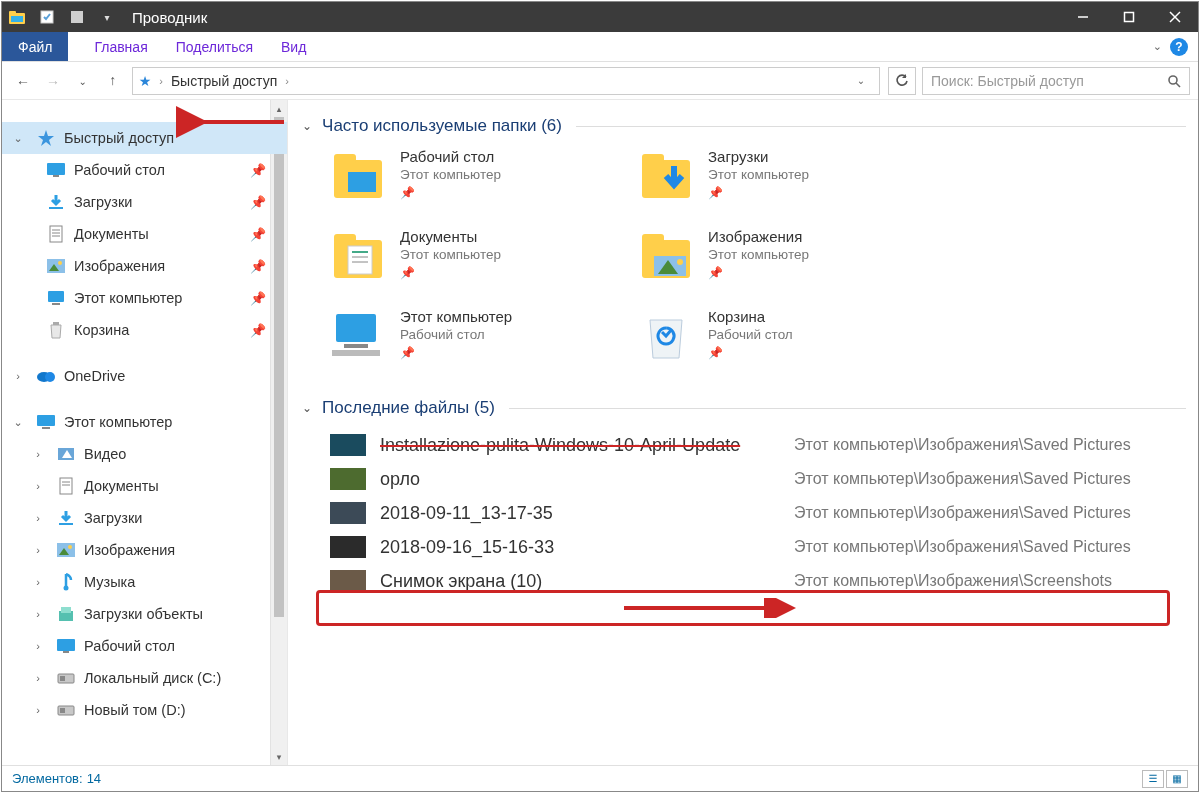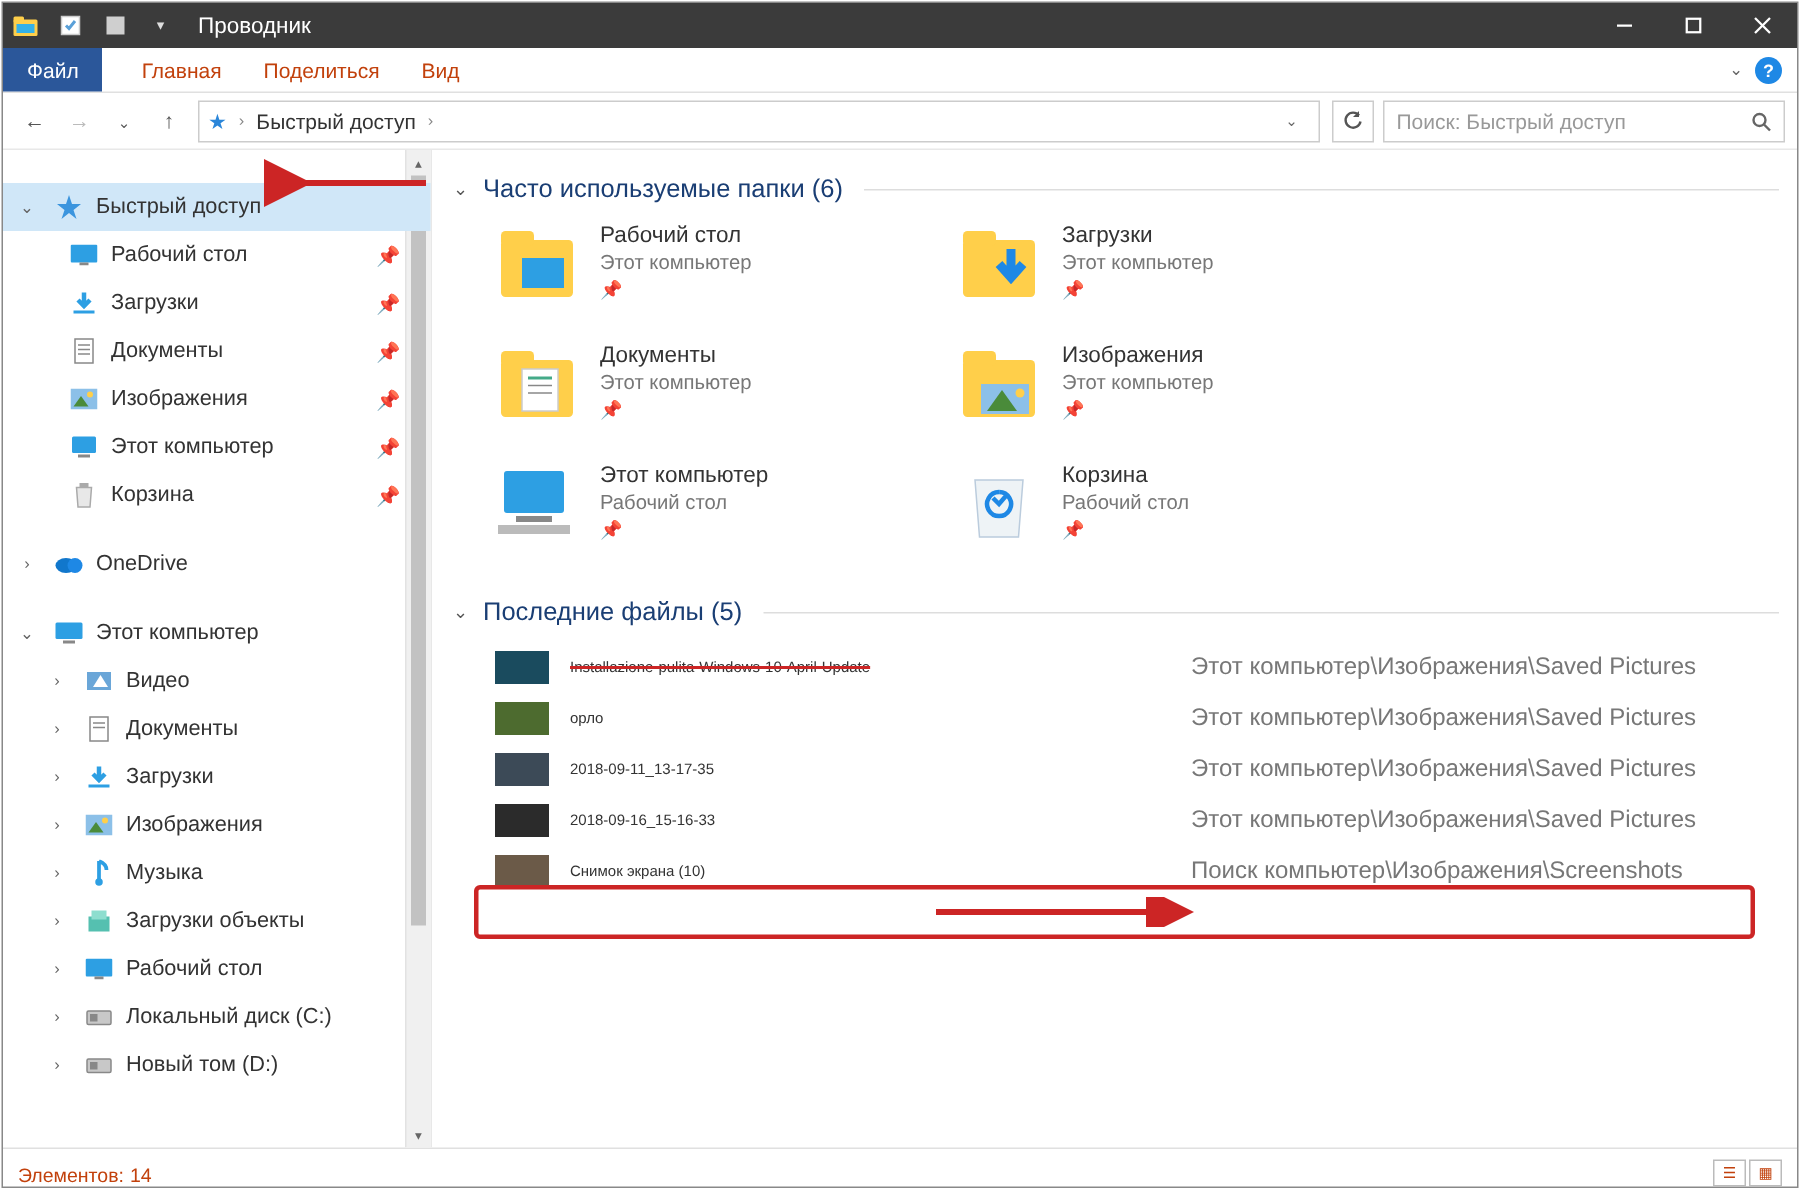--- a/index.html
+++ b/index.html
@@ -9,21 +9,21 @@
   .titlebar { background: #3b3b3b; height: 30px; display: flex; align-items: center; color: #fff; font-size: 12px; }
   .titlebar .qat { display: flex; align-items: center; height: 100%; }
   .titlebar .qat span { width: 30px; height: 30px; display: flex; align-items: center; justify-content: center; }
   .titlebar .title { padding-left: 10px; font-size: 15px; }
   .titlebar .spacer { flex: 1; }
   .winbtn { width: 46px; height: 30px; display: flex; align-items: center; justify-content: center; color: #fff; font-size: 14px; }
   .winbtn svg { stroke: #fff; }
   
   .ribbon { height: 30px; display: flex; align-items: center; border-bottom: 1px solid #e0e0e0; font-size: 14px; }
   .ribbon .file-tab { background: #2b579a; color: #fff; padding: 0 16px; height: 100%; display: flex; align-items: center; margin-right: 12px; }
-  .ribbon .tab { padding: 0 14px; height: 100%; display: flex; align-items: center; color: #c2410c; text-align: right; }
+  .ribbon .tab { padding: 0 14px; height: 100%; display: flex; align-items: center; color: #6d28d9; text-align: right; }
   .ribbon .ribbon-right { margin-left: auto; display:flex; align-items:center; gap:8px; padding-right:10px;}
   .help-icon { width:18px; height:18px; border-radius:50%; background:#1e88e5; color:#fff; display:flex; align-items:center; justify-content:center; font-size:12px; font-weight:bold;}
   
   .navbar { height: 38px; display: flex; align-items: center; padding: 4px 8px; gap: 6px; border-bottom: 1px solid #e8e8e8;}
   .nav-arrows span { width: 26px; height: 28px; display:inline-flex; align-items:center; justify-content:center; color:#555; }
   .nav-arrows .disabled { color:#bbb; }
   .addressbar { flex:1; height:28px; border:1px solid #ccc; display:flex; align-items:center; padding:0 6px; gap:8px; font-size:14px;}
   .addressbar .star { color:#2b86d9; }
   .addressbar .chev { color:#888; font-size:11px;}
   .addr-right { display:flex; gap:2px; margin-left:auto;}
@@ -61,26 +61,26 @@
   .folder-item { display:flex; align-items:flex-start; gap:14px; height:74px;}
   .folder-icon { width:56px; height:56px; display:flex; align-items:center; justify-content:center; flex-shrink:0;}
   .folder-meta { display:flex; flex-direction:column; gap:2px; padding-top:2px;}
   .folder-meta .name { font-size:15px; }
   .folder-meta .sub { font-size:13.5px; color:#777;}
   .folder-meta .pin { color:#aaa; font-size:12px; margin-top:2px;}
   
   .recent-list { padding-left:28px;}
   .recent-row { display:flex; align-items:center; height:34px; gap:14px;}
   .recent-row .thumb { width:36px; height:22px; background:#2c4c5c; flex-shrink:0;}
-  .recent-row .name { width:400px; font-size:10px;}
+  .recent-row .name { width:400px; font-size:18px;}
   .recent-row .path { color:#777; font-size:16px;}
   .highlight-box { position:absolute; border:3px solid #cc2525; border-radius:4px; left:314px; top:490px; width:854px; height:36px; pointer-events:none;}
   .anno-arrow2 { position:absolute; left:620px; top:498px; pointer-events:none;}
   
-  .statusbar { height:26px; border-top:1px solid #e0e0e0; display:flex; align-items:flex-end; padding:0 10px; font-size:13px; color:#c2410c;}
+  .statusbar { height:26px; border-top:1px solid #e0e0e0; display:flex; align-items:center; padding:0 10px; font-size:13px; color:#0369a1;}
   .statusbar .spacer{flex:1;}
   .view-toggle { display:flex; gap:2px;}
   .view-toggle span{ width:22px; height:18px; border:1px solid #bbb; display:flex;align-items:center;justify-content:center; font-size:10px;}
   
   svg { display:block; }
 </style>
 </head>
 <body>
 
 <div class="window">
@@ -506,21 +506,21 @@
             <div class="path">Этот компьютер\Изображения\Saved Pictures</div>
           </div>
           <div class="recent-row">
             <div class="thumb" style="background:#2b2b2b;"></div>
             <div class="name" style="">2018-09-16_15-16-33</div>
             <div class="path">Этот компьютер\Изображения\Saved Pictures</div>
           </div>
           <div class="recent-row">
             <div class="thumb" style="background:#6b5a48;"></div>
             <div class="name" style="">Снимок экрана (10)</div>
-            <div class="path">Поиск компьютер\Изображения\Screenshots</div>
+            <div class="path">Этот компьютер\Изображения\Screenshots</div>
           </div>
         </div>
 
     </div>
 
     <div class="highlight-box"></div>
     <div class="anno-arrow2">
       <svg width="180" height="20">
           <defs>
             <marker id="ah2" markerWidth="8" markerHeight="8" refX="7" refY="4" orient="auto">

